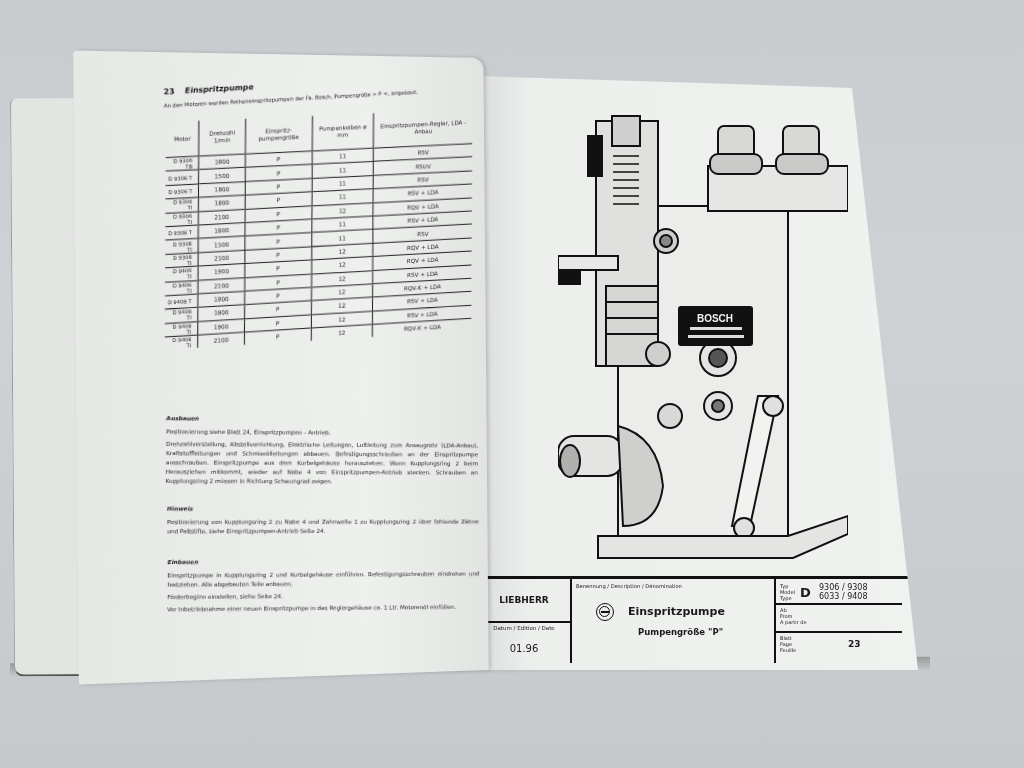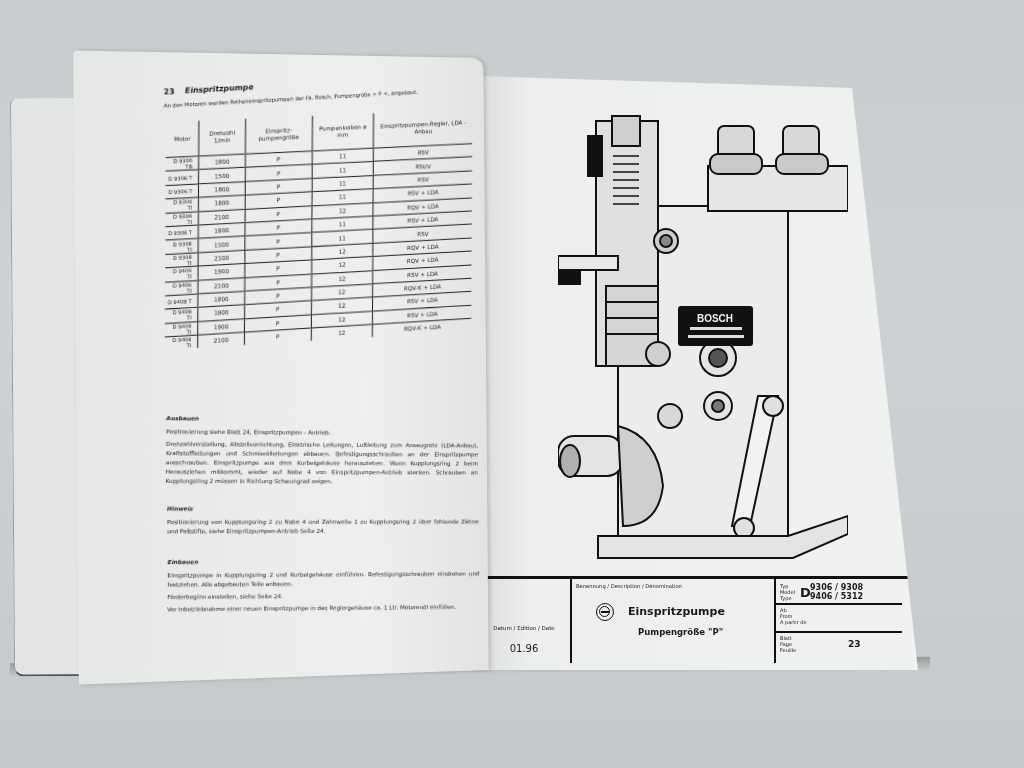--- a/index.html
+++ b/index.html
@@ -80,21 +80,21 @@
   .tb-vline { position: absolute; left: 92px; top: 0; width: 2px; height: 84px; background: #111; }
   .tb-desc-label { position: absolute; left: 98px; top: 4px; font-size: 5.2px; }
   .tb-logo { position: absolute; left: 118px; top: 24px; width: 16px; height: 16px; border: 1.5px solid #111; border-radius: 50%; }
   .tb-logo:before { content: ""; position: absolute; left: 2px; top: 2px; width: 9px; height: 9px; border: 1.5px solid #111; border-radius: 50%; }
   .tb-logo:after { content: ""; position: absolute; left: 4px; top: 7px; width: 8px; height: 1.5px; background: #111; }
   .tb-name { position: absolute; left: 150px; top: 26px; font-size: 11px; font-weight: bold; }
   .tb-sub { position: absolute; left: 160px; top: 48px; font-size: 8.5px; font-weight: bold; }
   .tb-vline2 { position: absolute; left: 296px; top: 0; width: 2px; height: 84px; background: #111; }
   .tb-type-labels { position: absolute; left: 302px; top: 4px; font-size: 5px; line-height: 6px; }
   .tb-d { position: absolute; left: 322px; top: 6px; font-size: 13px; font-weight: bold; }
-  .tb-models { position: absolute; left: 332px; top: 4px; font-size: 8px; line-height: 9px; font-weight: bold; }
+  .tb-models { position: absolute; left: 341px; top: 4px; font-size: 8px; line-height: 9px; font-weight: normal; }
   .tb-hline1 { position: absolute; left: 298px; top: 24px; width: 126px; height: 1.5px; background: #111; }
   .tb-from { position: absolute; left: 302px; top: 28px; font-size: 5px; line-height: 6px; }
   .tb-hline2 { position: absolute; left: 298px; top: 52px; width: 126px; height: 2px; background: #111; }
   .tb-page-labels { position: absolute; left: 302px; top: 56px; font-size: 5px; line-height: 6px; }
   .tb-page { position: absolute; left: 370px; top: 60px; font-size: 9px; font-weight: bold; }
 </style>
 </head>
 <body>
 
 <div class="shadow-under"></div>
@@ -173,37 +173,38 @@
 
     <g>
       <rect x="120" y="210" width="75" height="40" rx="3" fill="#111"></rect>
       <text x="157" y="226" text-anchor="middle" font-family="Liberation Sans, sans-serif" font-size="10" font-weight="bold" fill="#f2f2f2">BOSCH</text>
       <rect x="132" y="231" width="52" height="3" fill="#ddd"></rect>
       <rect x="130" y="239" width="56" height="3" fill="#ddd"></rect>
     </g>
   </svg>
 
   <div class="title-block">
+    <div class="tb-maker">LIEBHERR</div>
     <div class="tb-date-label">Datum / Edition / Date</div>
     <div class="tb-date">01.96</div>
     <div class="tb-vline"></div>
     <div class="tb-desc-label">Benennung / Description / Dénomination</div>
     <div class="tb-logo"></div>
     <div class="tb-name">Einspritzpumpe</div>
     <div class="tb-sub">Pumpengröße "P"</div>
     <div class="tb-vline2"></div>
     <div class="tb-type-labels">
       <div>Typ</div>
       <div>Model</div>
       <div>Type</div>
     </div>
     <div class="tb-d">D</div>
     <div class="tb-models">
       <div>9306 / 9308</div>
-      <div>9406 / 5312</div>
+      <div>6033 / 9408</div>
     </div>
     <div class="tb-hline1"></div>
     <div class="tb-from">
       <div>Ab</div>
       <div>From</div>
       <div>A partir de</div>
     </div>
     <div class="tb-hline2"></div>
     <div class="tb-page-labels">
       <div>Blatt</div>

